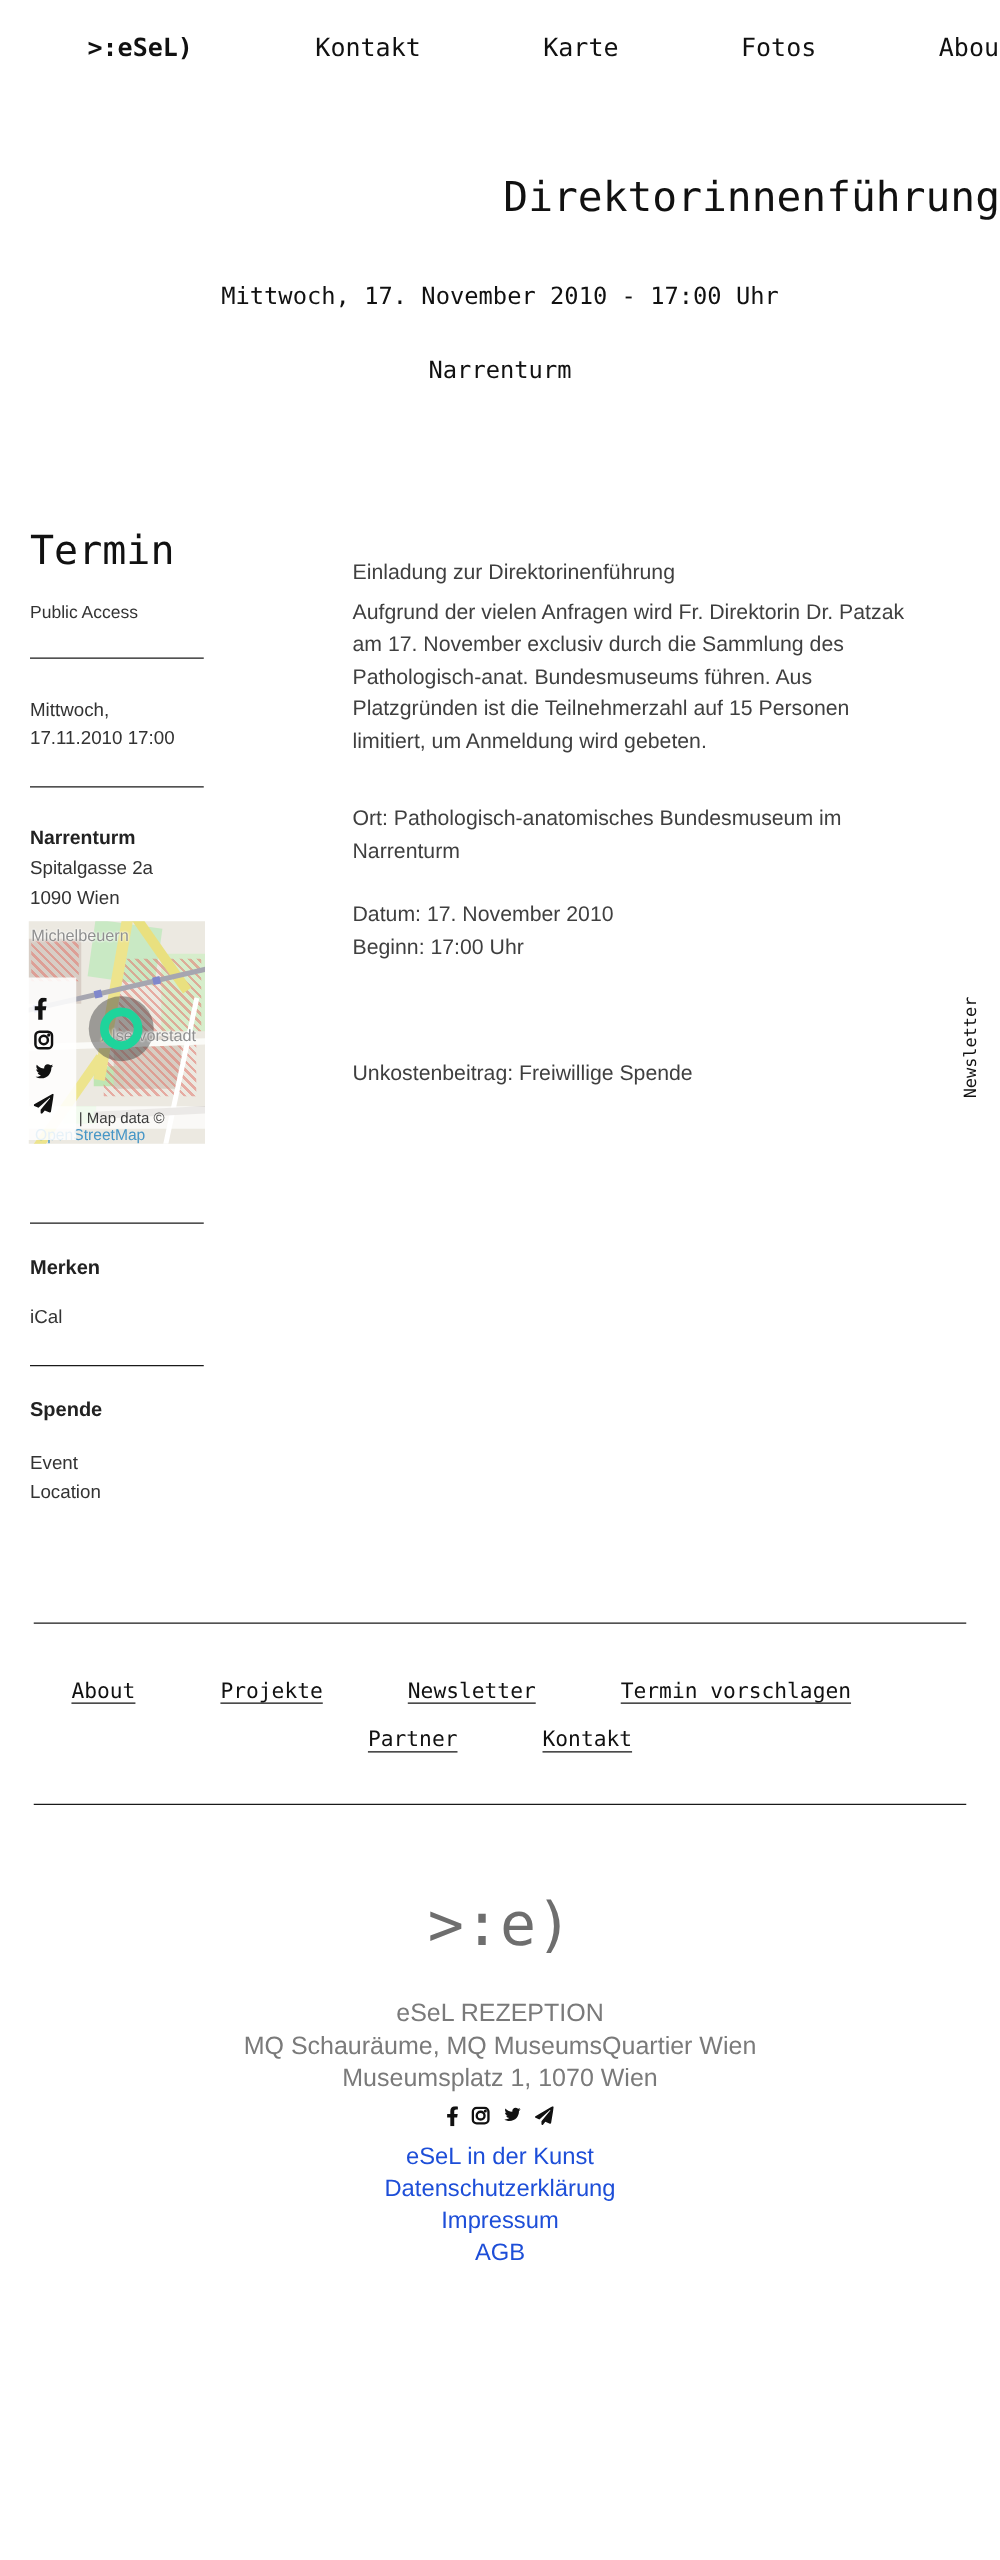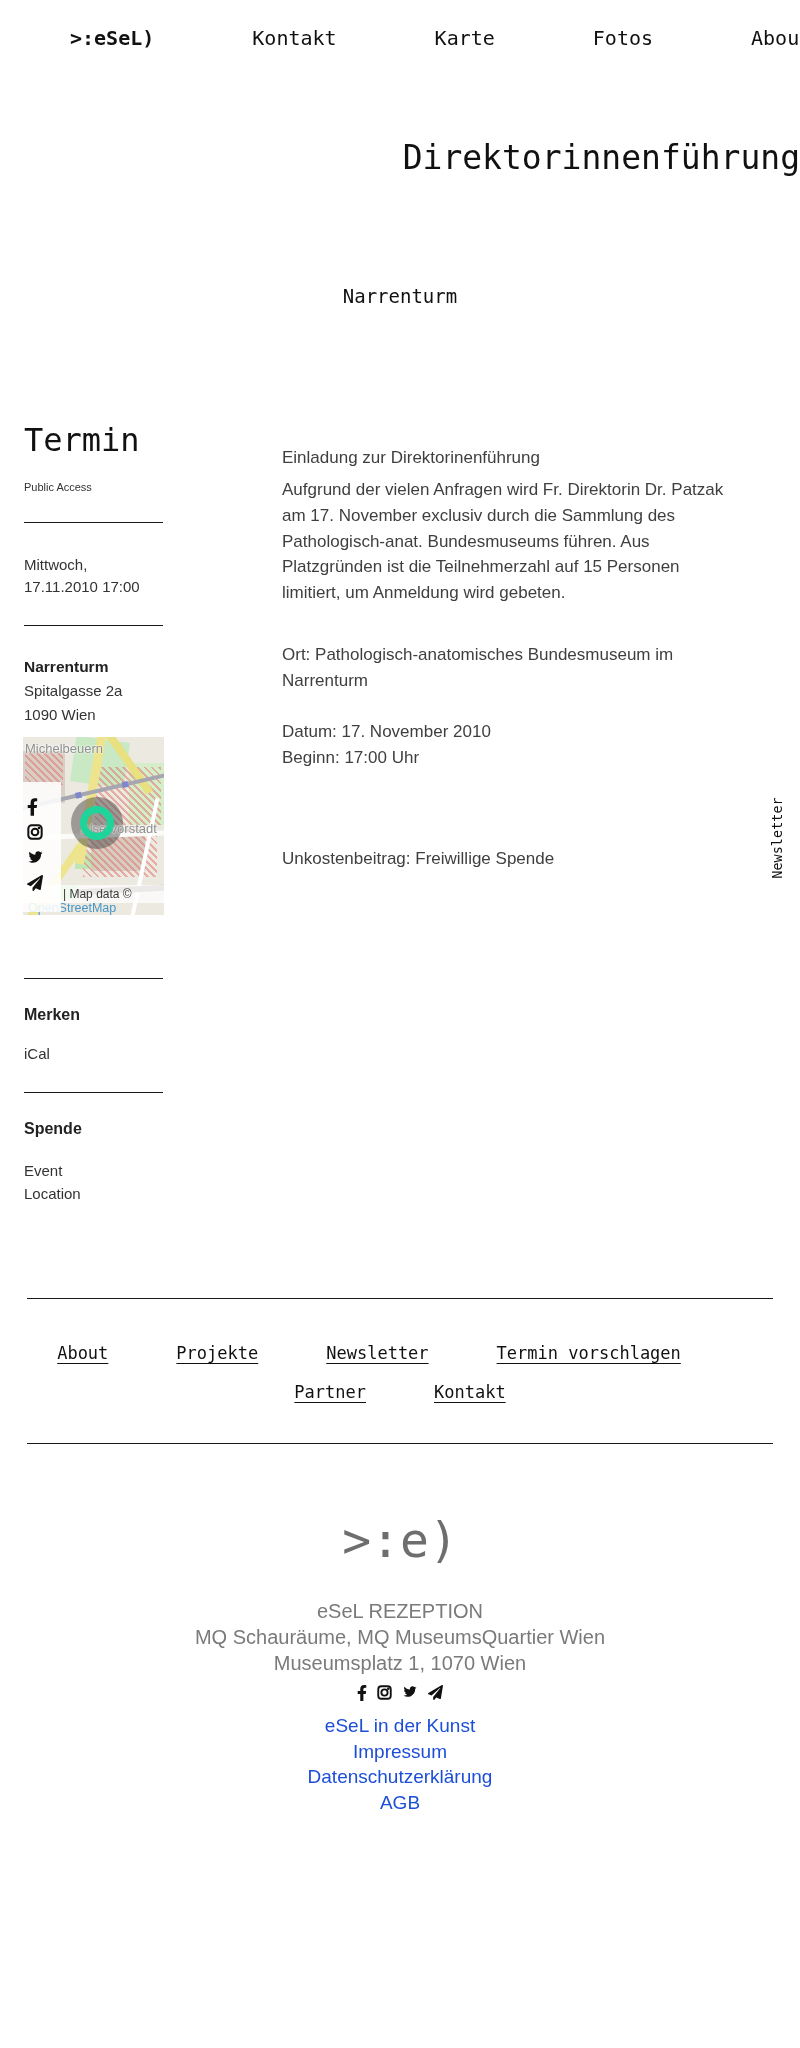--- a/index.html
+++ b/index.html
@@ -15,21 +15,21 @@
   .hero-title{position:absolute;top:138px;left:0;width:800px;text-align:right;
     font-family:"DejaVu Sans Mono",monospace;font-size:33px;color:#111;}
   .hero-sub{position:absolute;top:226px;left:0;width:800px;text-align:center;
     font-family:"DejaVu Sans Mono",monospace;font-size:19px;color:#111;}
   .hero-loc{position:absolute;top:285px;left:0;width:800px;text-align:center;
     font-family:"DejaVu Sans Mono",monospace;font-size:19px;color:#111;}
 
   
   .sidebar{position:absolute;left:24px;top:424px;width:141px;font-size:15px;color:#333;}
   .sb-heading{font-family:"DejaVu Sans Mono",monospace;font-size:32px;color:#111;line-height:1;margin:0;font-weight:normal;}
-  .sb-access{margin-top:25px;font-size:11px;}
+  .sb-access{margin-top:25px;font-size:14px;}
   .sb-hr{border:none;border-top:1px solid #1a1a1a;margin:0;width:139px;}
   .hr1{margin-top:29px;}
   .sb-date{margin-top:31px;line-height:22px;}
   .hr2{margin-top:27px;}
   .sb-venue{margin-top:29px;line-height:24px;}
   .sb-venue .vn{font-weight:bold;font-size:15.5px;color:#222;}
   .sb-label{margin-top:27px;font-weight:bold;font-size:16px;color:#222;}
   .sb-item{margin-top:21px;cursor:pointer;}
   .sb-links-item{margin-top:21px;line-height:23px;cursor:pointer;}
 
@@ -108,20 +108,21 @@
 
   <div class="nav">
     <a class="logo">&gt;:eSeL)</a>
     <a>Kontakt</a>
     <a>Karte</a>
     <a>Fotos</a>
     <a>About</a>
   </div>
 
   <div class="hero-title">Direktorinnenführung</div>
+  <div class="hero-sub">Mittwoch, 17. November 2010 - 17:00 Uhr</div>
   <div class="hero-loc">Narrenturm</div>
 
   <div class="sidebar">
     <h2 class="sb-heading">Termin</h2>
     <div class="sb-access">Public Access</div>
     <hr class="sb-hr hr1">
     <div class="sb-date">
       <div>Mittwoch,</div>
       <div>17.11.2010 17:00</div>
     </div>
@@ -253,18 +254,18 @@
     </a>
     <a class="ic">
       <svg width="15" height="15" viewBox="0 0 512 512">
           <path fill="#111" d="M476 3.2L12.5 270.6c-18.1 10.4-15.8 35.6 2.2 43.2L121 358.4l287.3-253.2c5.5-4.9 13.3 2.6 8.6 8.3L176 407v80.5c0 23.4 28.3 32.9 42.5 15.8L282 426l124.6 52.2c14.2 6 30.4-2.9 33-18.2l72-432C515 7.8 493.3-6.8 476 3.2z"></path>
         </svg>
     </a>
   </div>
 
   <div class="f-links">
     <div>eSeL in der Kunst</div>
+    <div>Datenschutzerklärung</div>
     <div>Impressum</div>
-    <div>Datenschutzerklärung</div>
     <div>AGB</div>
   </div>
 
 </div>
 
 </body></html>

